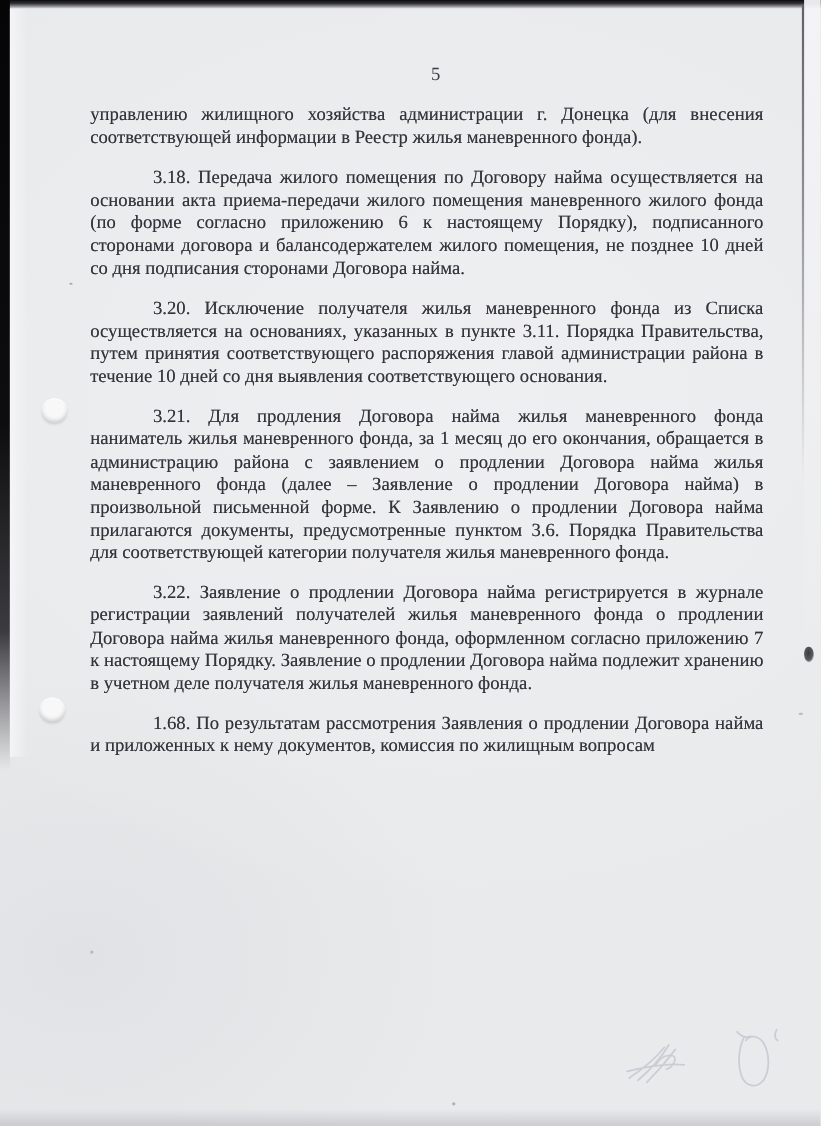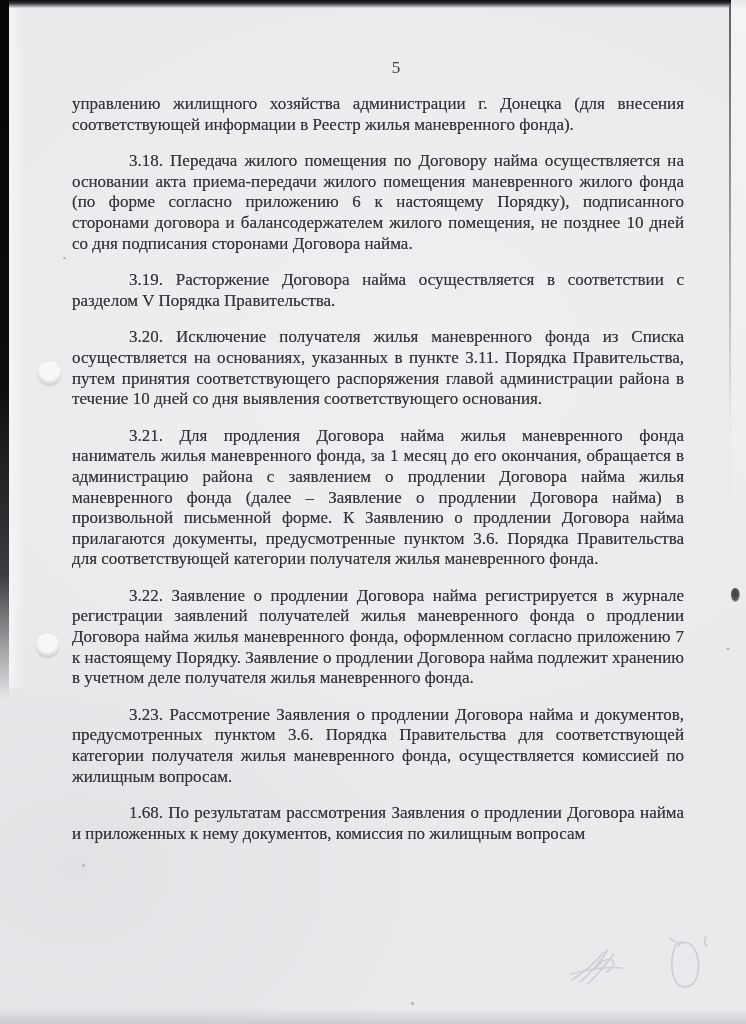--- a/index.html
+++ b/index.html
@@ -71,21 +71,21 @@
   .speck-c { left: 411px; top: 1002px; width: 3px; height: 3px; background: rgba(120,120,128,0.5); }
   .speck-d { left: 726px; top: 648px; width: 4px; height: 2px; background: rgba(140,140,148,0.5); }
 
   
   .page-number {
     position: absolute; top: 58px; left: 90px; width: 612px;
     text-align: center;
     font-size: 17px; color: #3a3a42;
   }
   .text-block {
-    position: absolute; top: 94px; left: 72px; width: 612px;
+    position: absolute; top: 94px; left: 82px; width: 612px;
     font-size: 17px; line-height: 20.6px;
     color: #34343c;
     text-align: justify;
     text-shadow: 0 0 0.5px rgba(52,52,60,0.65);
   }
   .para { margin: 0 0 16px 0; }
   .para.indent { text-indent: 57px; }
   .para:last-child { margin-bottom: 0; }
 
   
@@ -110,25 +110,23 @@
   <div class="speck speck-a"></div>
   <div class="speck speck-b"></div>
   <div class="speck speck-c"></div>
   <div class="speck speck-d"></div>
 
   <div class="page-number">5</div>
 
   <div class="text-block">
     <p class="para">управлению жилищного хозяйства администрации г. Донецка (для внесения соответствующей информации в Реестр жилья маневренного фонда).</p>
     <p class="para indent">3.18. Передача жилого помещения по Договору найма осуществляется на основании акта приема-передачи жилого помещения маневренного жилого фонда (по форме согласно приложению 6 к настоящему Порядку), подписанного сторонами договора и балансодержателем жилого помещения, не позднее 10 дней со дня подписания сторонами Договора найма.</p>
-    <p class="para indent">3.19. Расторжение Договора найма осуществляется в соответствии с разделом V Порядка Правительства.</p>
     <p class="para indent">3.20. Исключение получателя жилья маневренного фонда из Списка осуществляется на основаниях, указанных в пункте 3.11. Порядка Правительства, путем принятия соответствующего распоряжения главой администрации района в течение 10 дней со дня выявления соответствующего основания.</p>
     <p class="para indent">3.21. Для продления Договора найма жилья маневренного фонда наниматель жилья маневренного фонда, за 1 месяц до его окончания, обращается в администрацию района с заявлением о продлении Договора найма жилья маневренного фонда (далее – Заявление о продлении Договора найма) в произвольной письменной форме. К Заявлению о продлении Договора найма прилагаются документы, предусмотренные пунктом 3.6. Порядка Правительства для соответствующей категории получателя жилья маневренного фонда.</p>
     <p class="para indent">3.22. Заявление о продлении Договора найма регистрируется в журнале регистрации заявлений получателей жилья маневренного фонда о продлении Договора найма жилья маневренного фонда, оформленном согласно приложению 7 к  настоящему Порядку. Заявление о продлении Договора найма подлежит хранению в учетном деле получателя жилья маневренного фонда.</p>
-    <p class="para indent">3.23. Рассмотрение Заявления о продлении Договора найма и документов, предусмотренных пунктом 3.6. Порядка Правительства для соответствующей категории получателя жилья маневренного фонда, осуществляется комиссией по жилищным вопросам.</p>
     <p class="para indent">1.68. По результатам рассмотрения Заявления о продлении Договора найма и приложенных к нему документов, комиссия по жилищным вопросам</p>
   </div>
 
   <svg class="signature-mark" width="240" height="95" viewBox="0 0 240 95">
     <g fill="none" stroke="#b5b6c2" stroke-width="1.6" stroke-linecap="round">
       <path d="M72,58 C84,50 96,40 104,30 M80,60 C92,50 102,38 108,28 M88,62 C98,52 108,40 114,32 M70,52 C86,48 104,44 122,46"></path>
       <path d="M96,46 C100,40 106,36 112,38 C116,40 112,48 106,50"></path>
       <path d="M176,22 C172,30 170,44 174,56 C178,66 188,68 194,60 C200,52 200,36 194,26 C190,20 182,18 178,24 M170,16 C174,20 178,22 182,20"></path>
       <path d="M206,14 C204,18 204,22 207,24"></path>
     </g>

